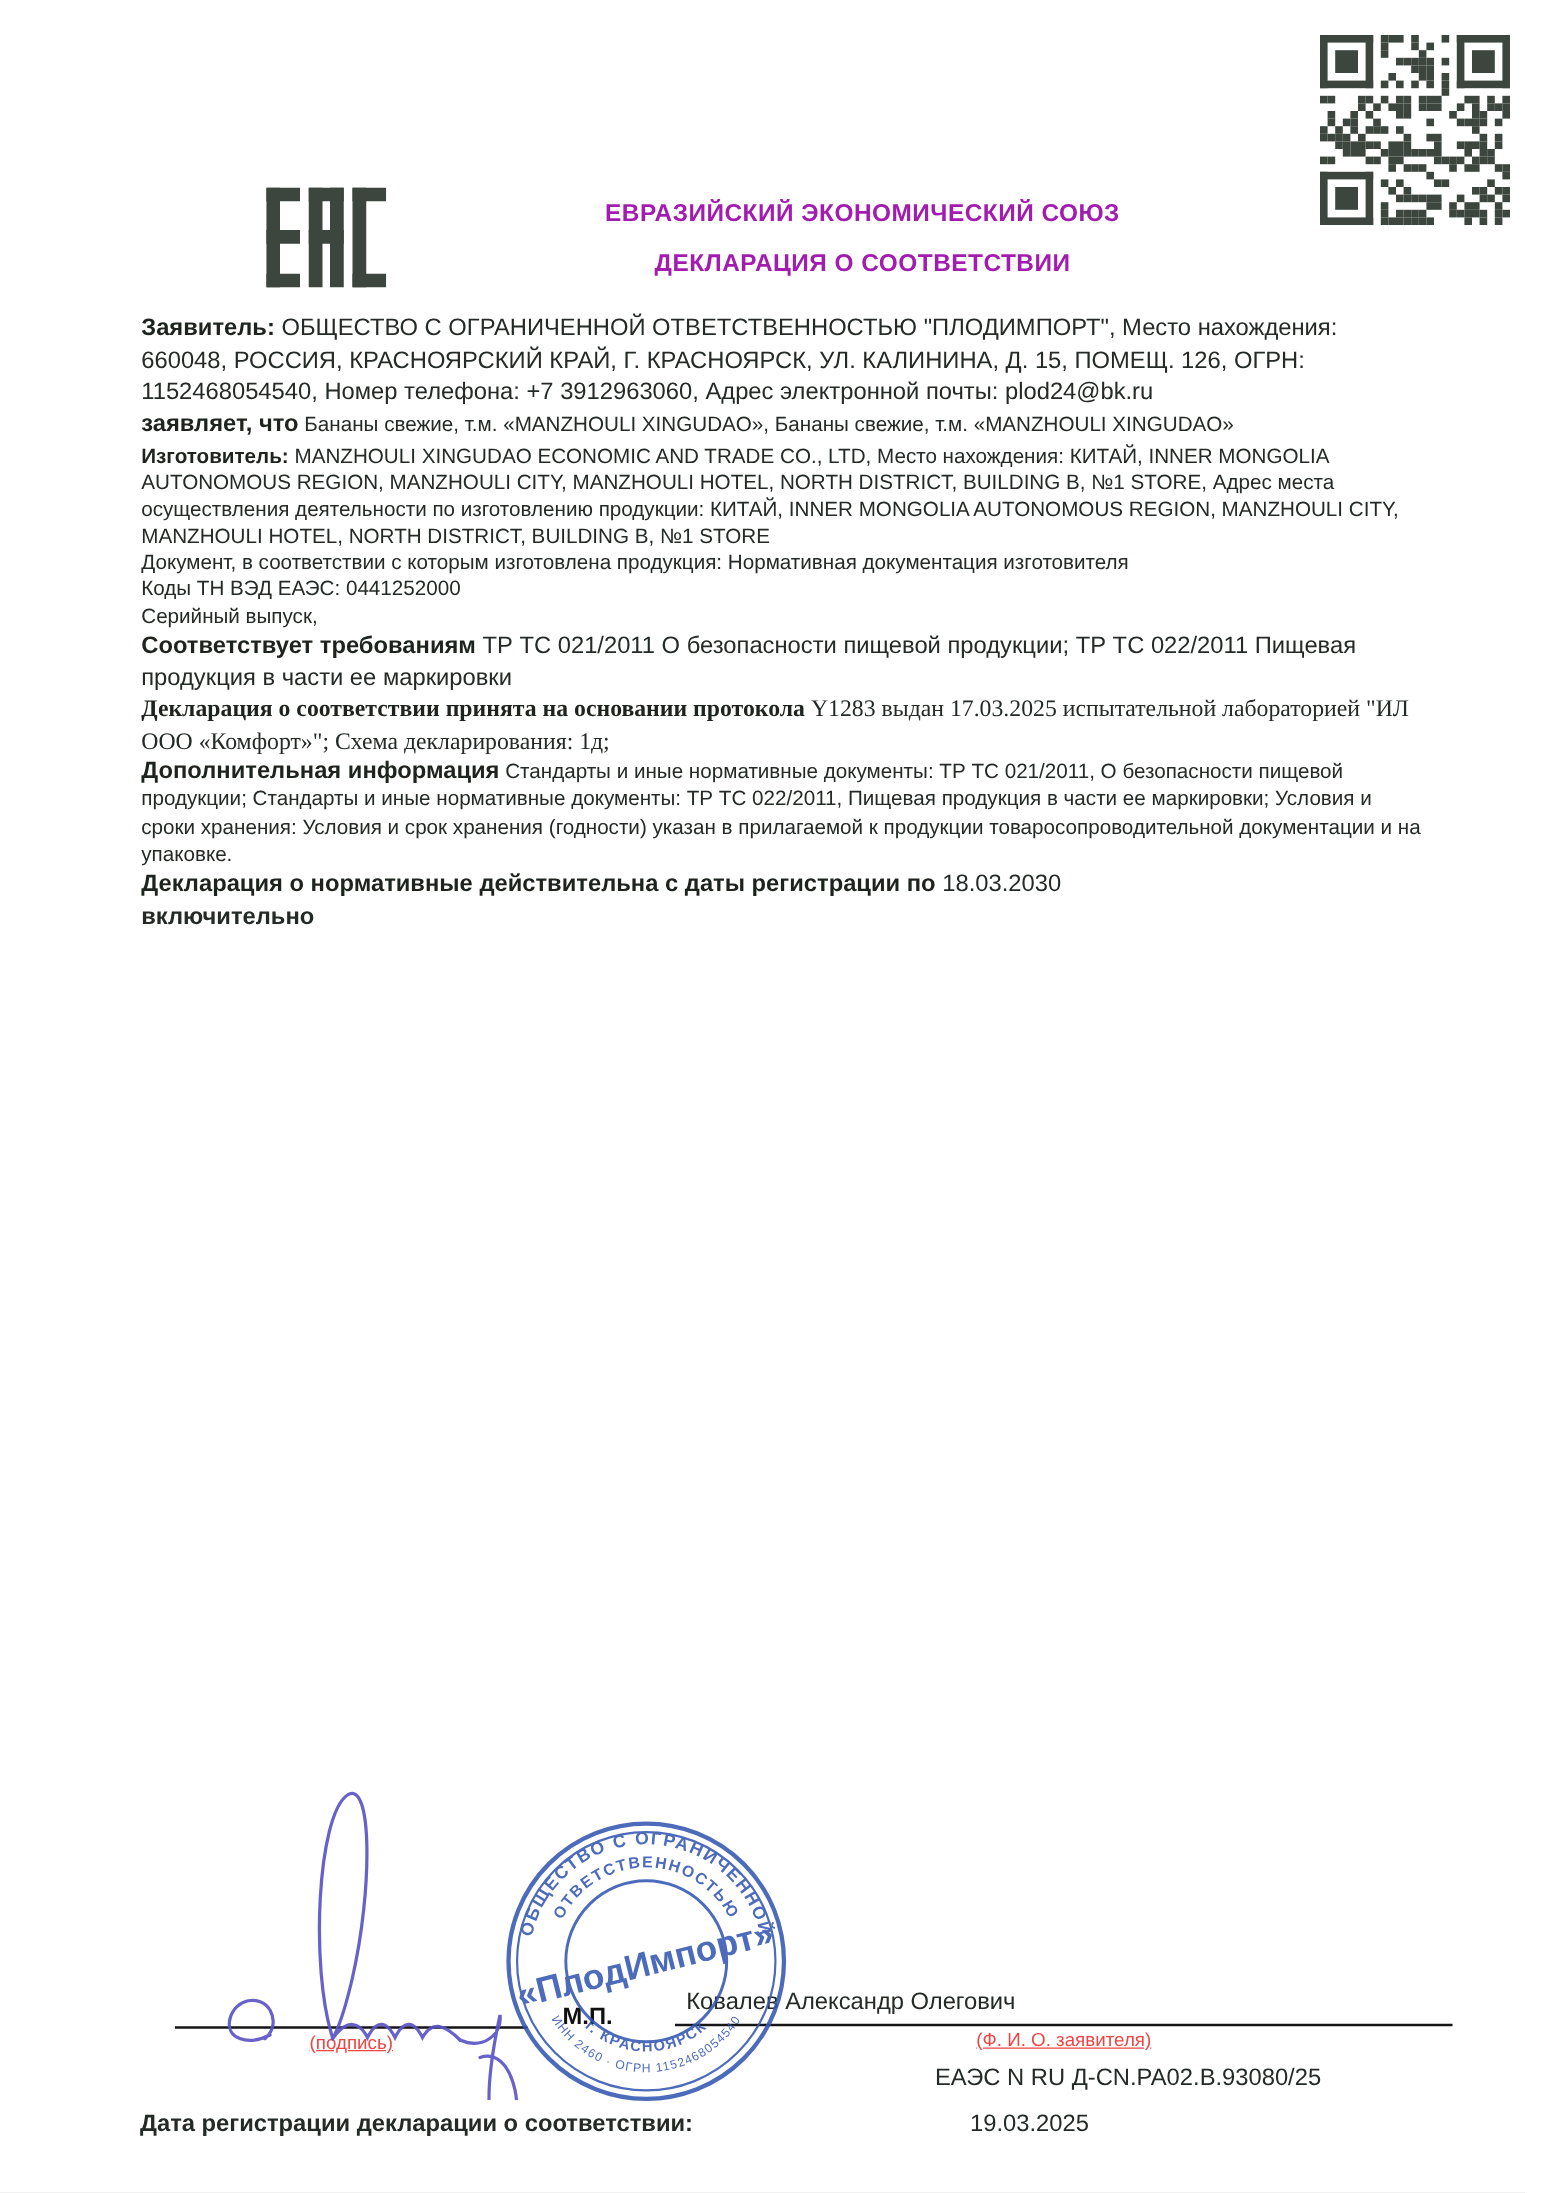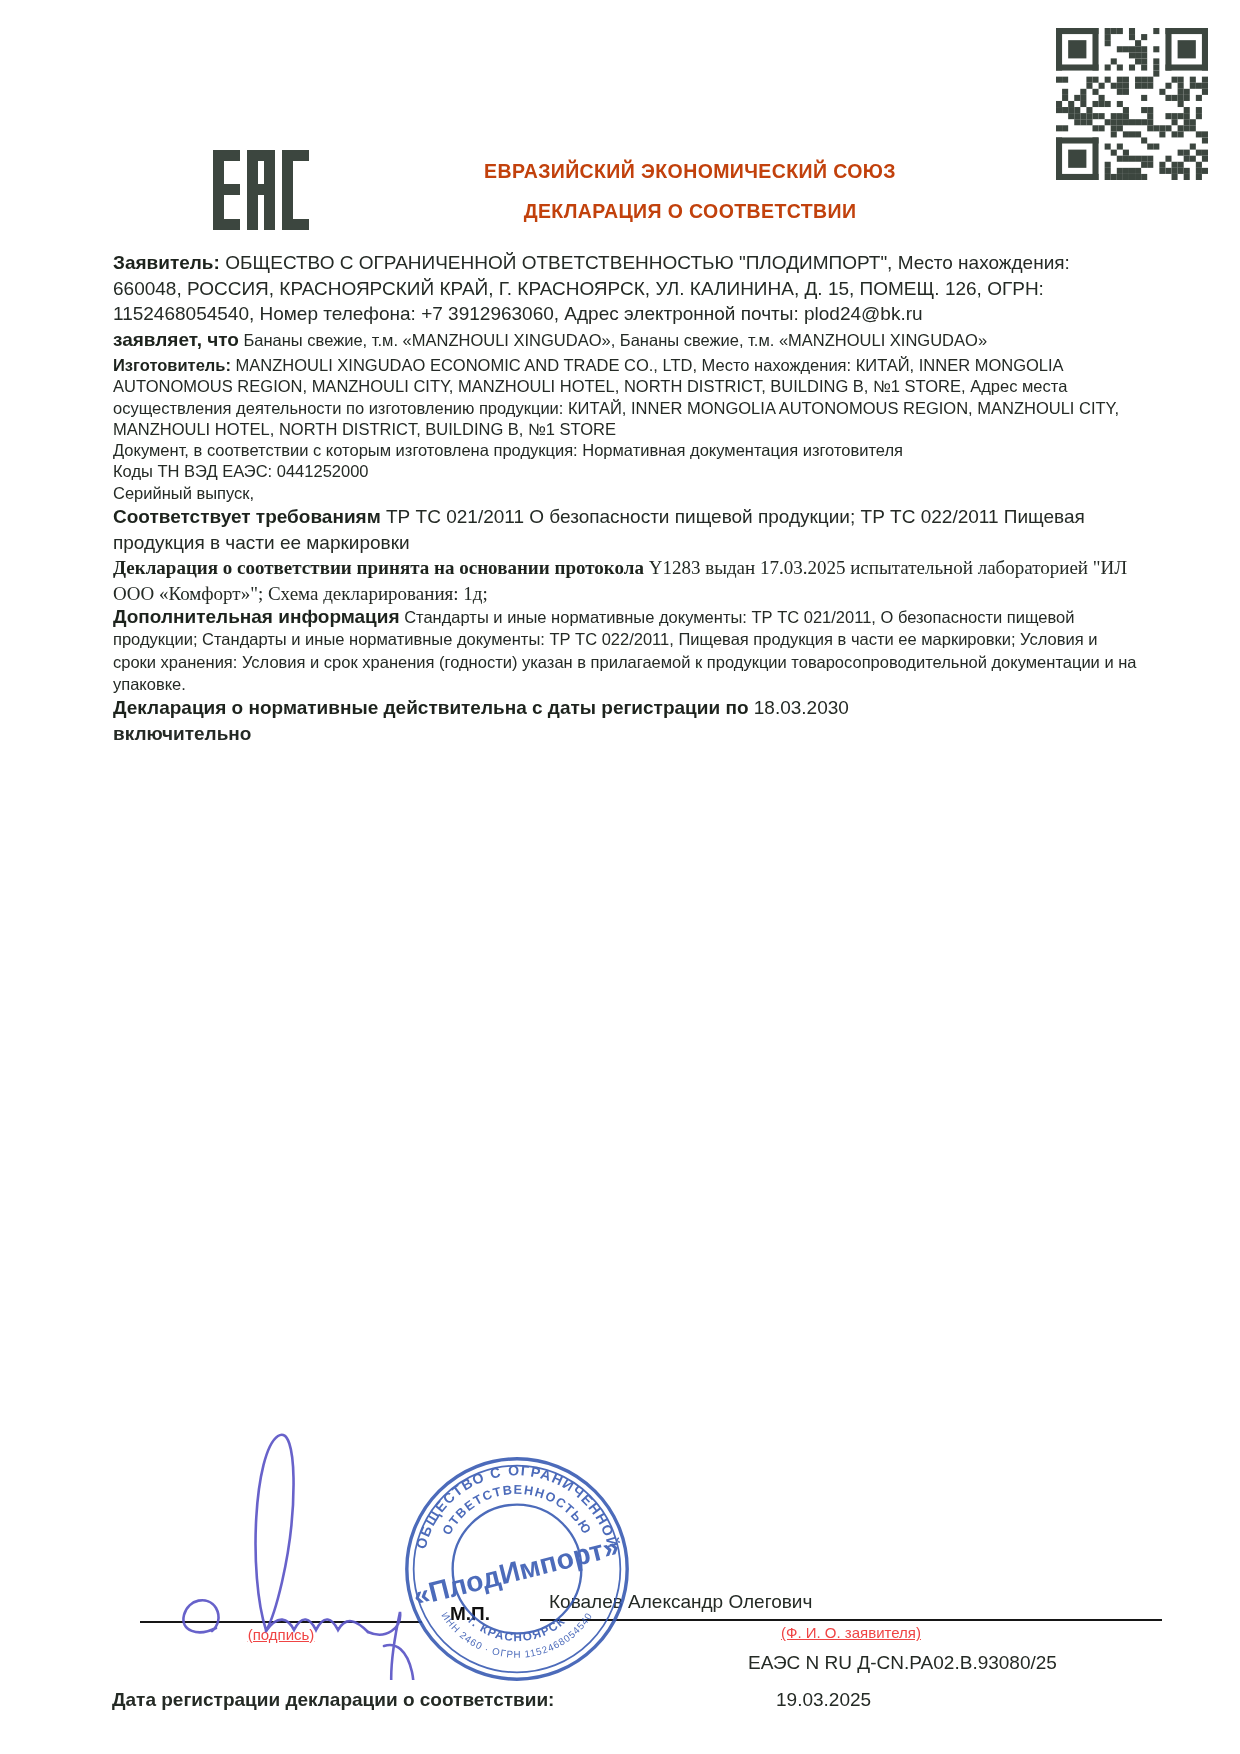--- a/index.html
+++ b/index.html
@@ -6,21 +6,21 @@
   .page{
     position:relative;width:1240px;height:1754px;margin:0 auto;
     background:#ffffff;overflow:hidden;
     font-family:"Liberation Sans","DejaVu Sans",sans-serif;
     color:#242a25;
   }
   
   .qr{position:absolute;left:1056px;top:28px;width:152px;height:152px;}
   .eac-logo{position:absolute;left:213px;top:150px;width:96px;height:80px;}
   .titles{position:absolute;left:380px;top:160px;width:620px;text-align:center;}
-  .title-line{font-weight:bold;font-size:19.5px;color:#c2410c;letter-spacing:.4px;}
+  .title-line{font-weight:bold;font-size:19.5px;color:#a21caf;letter-spacing:.4px;}
   .title-line.second{margin-top:17px;}
   
   .content{position:absolute;left:113px;top:250px;width:1024px;font-size:19px;line-height:25.5px;}
   .content b{color:#1d231d;}
   p.para{margin:0;}
   .applicant{margin-bottom:9px;}
   .person{margin-bottom:8px;}
   .small{font-size:16.5px;line-height:21.3px;}
   .declares-line .small{line-height:25.5px;}
   .manuf{margin-top:2px;}

